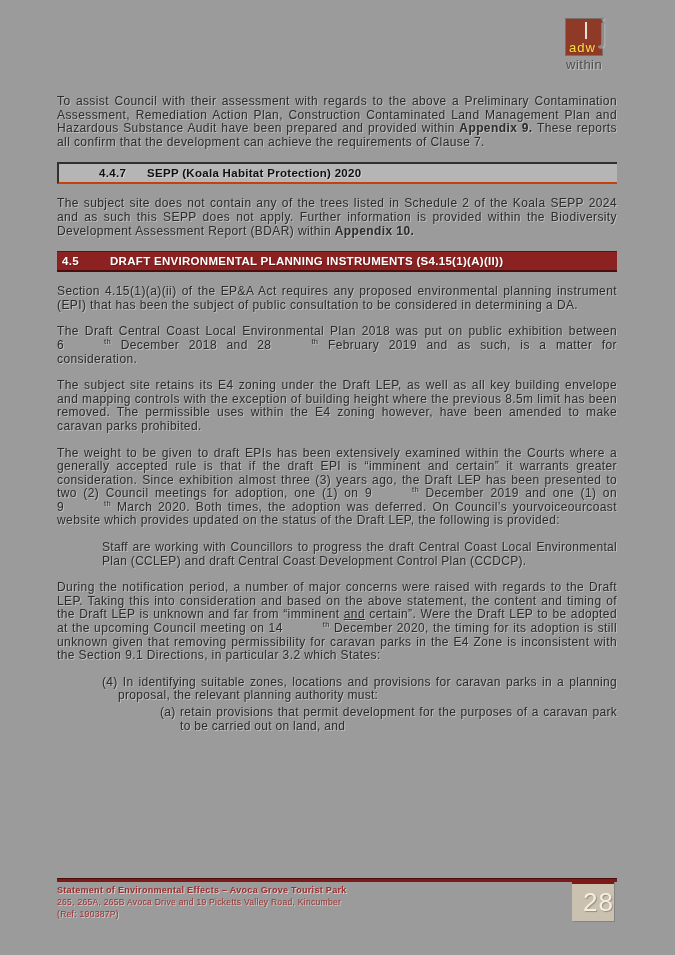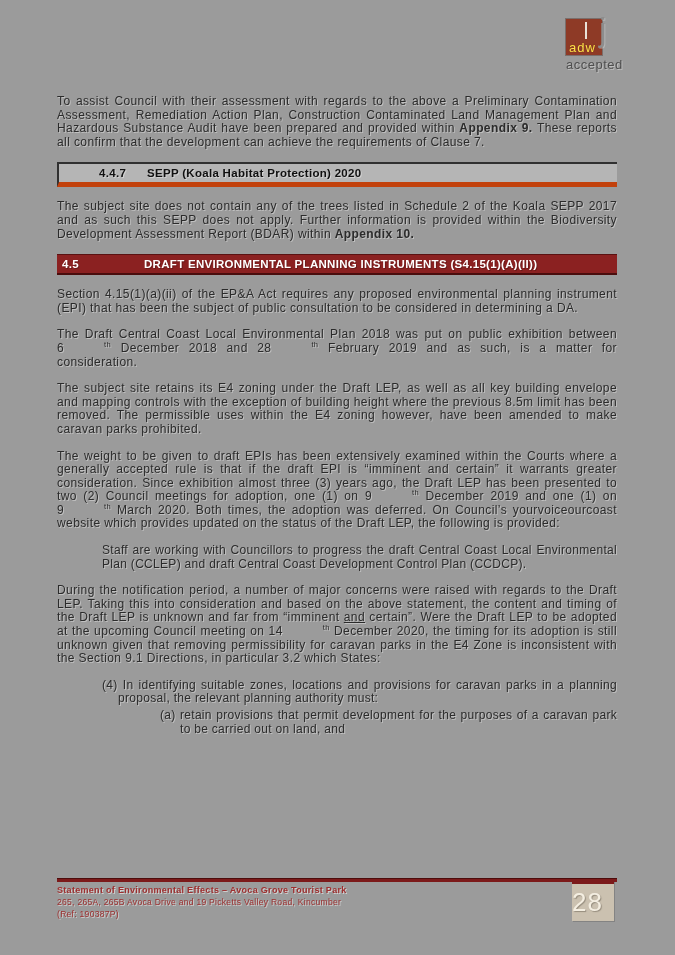--- a/index.html
+++ b/index.html
@@ -35,80 +35,79 @@
     text-align:justify;color:var(--text-color);
     text-shadow:1px 1px 0 rgba(255,255,255,.38);
   }
   p.body .b{font-weight:bold;}
   p.body .u,.quote .u{text-decoration:underline;}
   sup{font-size:7.5px;line-height:0;padding-left:40px;}
 
   .h-bar{display:flex;align-items:center;margin:0 0 13px 0;font-weight:bold;font-size:11.5px;padding:3px 0 3px 5px;letter-spacing:.3px;}
   .h-gray{
     background:var(--heading-gray-bg);color:#101010;
-    border-top:2px solid #303030;border-left:2px solid #303030;border-bottom:5px solid #c2410c;
+    border-top:2px solid #303030;border-left:2px solid #303030;border-bottom:2px solid #c2410c;
     text-shadow:1px 1px 0 rgba(255,255,255,.4);
     margin-top:4px;
     padding-left:40px;
   }
   .h-red{
     background:var(--heading-red-bg);color:#ffffff;
     border-bottom:2px solid #4a0d0d;border-top:1px solid #5a1212;
     text-shadow:1px 1px 0 rgba(0,0,0,.25);
     margin-top:2px;
-    gap:34px;
   }
   .sec-num{width:48px;flex:0 0 48px;}
   .sec-title{flex:1;}
 
   .quote{
     margin:0 0 13px 45px;font-size:12px;line-height:13.6px;letter-spacing:.3px;
     text-align:justify;color:var(--text-color);
     text-shadow:1px 1px 0 rgba(255,255,255,.38);
   }
   .q-hang{padding-left:16px;text-indent:-16px;margin-bottom:3px;}
   .q-sub{margin-left:103px;padding-left:20px;text-indent:-20px;margin-bottom:28px;}
 
   
   .footer{position:absolute;left:57px;top:878px;width:560px;}
   .footer-rule{height:3px;background:var(--rule-red);border-top:1px solid #4c0d0d;}
   .footer-title{margin-top:3px;font-size:9px;font-weight:bold;color:var(--footer-red);letter-spacing:.3px;text-shadow:1px 1px 0 rgba(255,255,255,.55);}
   .footer-line{margin-top:2px;font-size:8.5px;color:var(--footer-red);letter-spacing:.3px;text-shadow:1px 1px 0 rgba(255,255,255,.5);}
   .page-box{
     position:absolute;right:3px;top:3px;width:42px;height:37px;
     background:var(--page-box-bg);border-top:3px solid var(--rule-red);
-    display:flex;align-items:center;justify-content:flex-start;
+    display:flex;align-items:center;justify-content:flex-end;
     box-shadow:1px 1px 0 rgba(0,0,0,.15);
   }
   .page-num{font-size:26px;color:#f4eee1;letter-spacing:1px;text-shadow:1px 1px 1px #968d7e;}
 </style>
 </head>
 <body>
 
 <div class="page">
 
   <div class="logo">
     <div class="logo-square">
       <div class="logo-dstem"></div>
       <span class="logo-j">j</span>
       <span class="logo-adw">adw</span>
     </div>
-    <div class="logo-johnson">accepted</div>
+    <div class="logo-johnson">within</div>
   </div>
 
   <div class="content">
 
     <p class="body"><span>To assist Council with their assessment with regards to the above a Preliminary Contamination Assessment, Remediation Action Plan, Construction Contaminated Land Management Plan and Hazardous Substance Audit have been prepared and provided within </span><span class="b">Appendix 9.</span><span> These reports all confirm that the development can achieve the requirements of Clause 7.</span></p>
 
     <div class="h-bar h-gray">
       <span class="sec-num">4.4.7</span>
       <span class="sec-title">SEPP (Koala Habitat Protection) 2020</span>
     </div>
 
-    <p class="body"><span>The subject site does not contain any of the trees listed in Schedule 2 of the Koala SEPP 2017 and as such this SEPP does not apply. Further information is provided within the Biodiversity Development Assessment Report (BDAR) within </span><span class="b">Appendix 10.</span></p>
+    <p class="body"><span>The subject site does not contain any of the trees listed in Schedule 2 of the Koala SEPP 2024 and as such this SEPP does not apply. Further information is provided within the Biodiversity Development Assessment Report (BDAR) within </span><span class="b">Appendix 10.</span></p>
 
     <div class="h-bar h-red">
       <span class="sec-num">4.5</span>
       <span class="sec-title">DRAFT ENVIRONMENTAL PLANNING INSTRUMENTS (S4.15(1)(A)(II))</span>
     </div>
 
     <p class="body"><span>Section 4.15(1)(a)(ii) of the EP&amp;A Act requires any proposed environmental planning instrument (EPI) that has been the subject of public consultation to be considered in determining a DA.</span></p>
     <p class="body"><span>The Draft Central Coast Local Environmental Plan 2018 was put on public exhibition between 6</span><sup>th</sup><span> December 2018 and 28</span><sup>th</sup><span> February 2019 and as such, is a matter for consideration.</span></p>
     <p class="body"><span>The subject site retains its E4 zoning under the Draft LEP, as well as all key building envelope and mapping controls with the exception of building height where the previous 8.5m limit has been removed. The permissible uses within the E4 zoning however, have been amended to make caravan parks prohibited.</span></p>
     <p class="body"><span>The weight to be given to draft EPIs has been extensively examined within the Courts where a generally accepted rule is that if the draft EPI is “imminent and certain” it warrants greater consideration. Since exhibition almost three (3) years ago, the Draft LEP has been presented to two (2) Council meetings for adoption, one (1) on 9</span><sup>th</sup><span> December 2019 and one (1) on 9</span><sup>th</sup><span> March 2020. Both times, the adoption was deferred. On Council’s yourvoiceourcoast website which provides updated on the status of the Draft LEP, the following is provided:</span></p>

